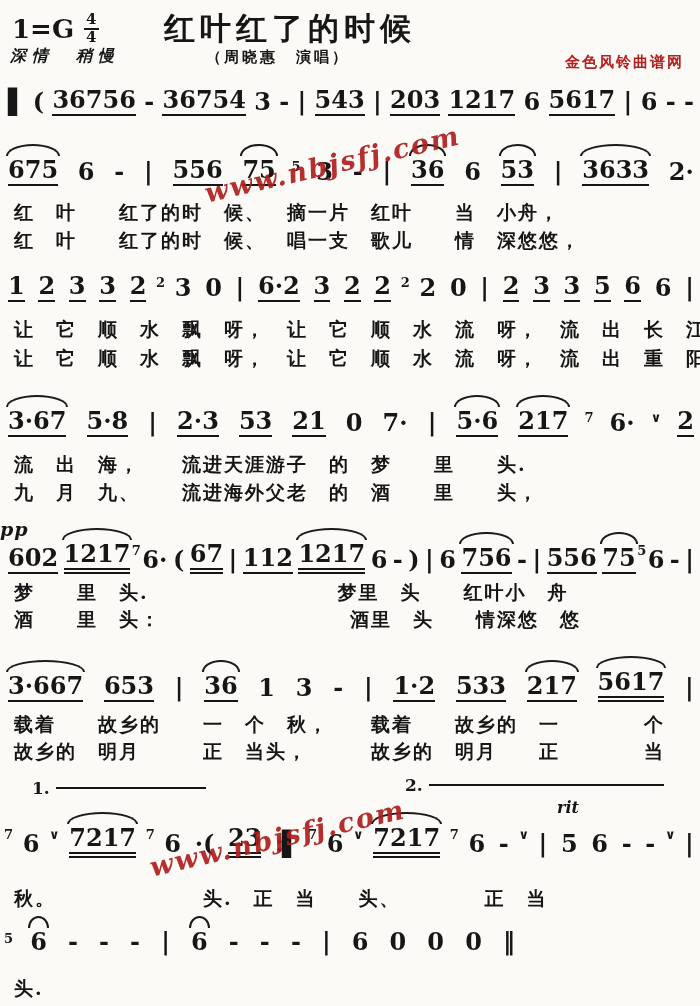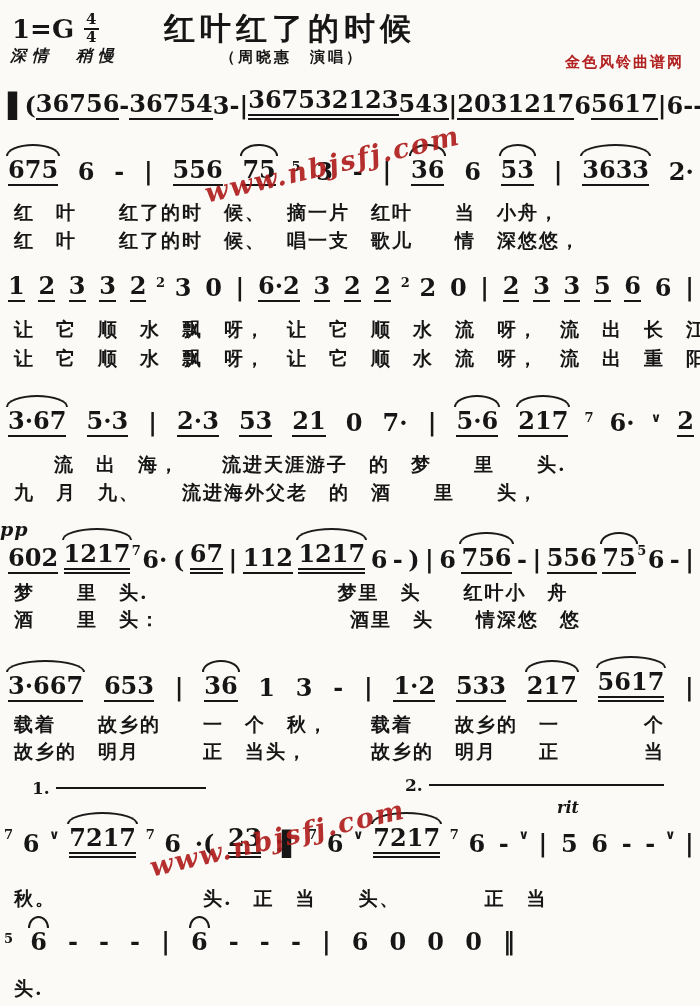--- a/index.html
+++ b/index.html
@@ -9,21 +9,21 @@
     font-family:"DejaVu Serif", serif;
     color:#161616;
   }
   .abs{position:absolute;}
   
   .keysig{left:12px;top:12px;font-size:26px;font-weight:700;display:flex;align-items:center;gap:10px;}
   .frac{display:inline-flex;flex-direction:column;align-items:center;font-size:15px;line-height:1.05;font-weight:700;}
   .frac .num{border-bottom:2px solid #161616;padding:0 2px;}
   .title{left:0;top:8px;width:580px;text-align:center;font-size:31px;font-weight:700;letter-spacing:5px;}
   .site{right:16px;top:33px;font-size:15px;font-weight:700;letter-spacing:2px;margin-top:20px;}
-  .subtitle{left:14px;top:48px;width:556px;text-align:center;font-size:15px;font-weight:700;letter-spacing:3px;}
+  .subtitle{left:0;top:48px;width:556px;text-align:center;font-size:15px;font-weight:700;letter-spacing:3px;}
   .tempo{left:10px;top:46px;font-size:16px;font-weight:700;letter-spacing:6px;font-style:italic;}
   
   .notes{
     position:absolute;left:8px;width:686px;
     display:flex;justify-content:space-between;align-items:flex-end;
     font-size:24px;font-weight:700;white-space:nowrap;
   }
   .seg{position:relative;display:inline-block;line-height:1.15;}
   .seg.u1{border-bottom:2px solid #161616;}
   .seg.u2{border-bottom:6px double #161616;}
@@ -65,21 +65,20 @@
 
 <div class="notes" style="top:86px;">
     <span class="seg lead">▌</span>
     <span class="seg">(</span>
     <span class="seg u1">36756</span>
     <span class="seg">-</span>
     <span class="seg u1">36754</span>
     <span class="seg">3</span>
     <span class="seg">-</span>
     <span class="seg">|</span>
-    <span class="seg u2">367532123</span>
     <span class="seg u1">543</span>
     <span class="seg">|</span>
     <span class="seg u1">203</span>
     <span class="seg u1">1217</span>
     <span class="seg">6</span>
     <span class="seg u1">5617</span>
     <span class="seg">|</span>
     <span class="seg">6</span>
     <span class="seg">-</span>
     <span class="seg">-</span>
@@ -130,36 +129,36 @@
     <span class="seg u1">5</span>
     <span class="seg u1">6</span>
     <span class="seg">6</span>
     <span class="seg">|</span>
   </div>
 <div class="lyr" style="top:317px;">让　它　顺　水　飘　呀，　让　它　顺　水　流　呀，　流　出　长　江</div>
 <div class="lyr" style="top:346px;">让　它　顺　水　飘　呀，　让　它　顺　水　流　呀，　流　出　重　阳</div>
 
 <div class="notes" style="top:407px;">
     <span class="seg u1 a">3·67</span>
-    <span class="seg u1">5·3</span>
+    <span class="seg u1">5·8</span>
     <span class="seg">|</span>
     <span class="seg u1">2·3</span>
     <span class="seg u1">53</span>
     <span class="seg u1">21</span>
     <span class="seg">0</span>
     <span class="seg">7·</span>
     <span class="seg">|</span>
     <span class="seg u1 a">5·6</span>
     <span class="seg u1 a">217</span>
     <span class="seg g">7</span>
     <span class="seg">6·</span>
     <span class="seg g">∨</span>
     <span class="seg u1">2</span>
   </div>
-<div class="lyr" style="top:452px;margin-left:40px;">流　出　海，　　流进天涯游子　的　梦　　里　　头.</div>
+<div class="lyr" style="top:452px;">流　出　海，　　流进天涯游子　的　梦　　里　　头.</div>
 <div class="lyr" style="top:480px;">九　月　九、　　流进海外父老　的　酒　　里　　头，</div>
 
 <div class="abs dyn" style="left:0;top:518px;">pp</div>
 <div class="notes" style="top:540px;">
     <span class="seg u1">602</span>
     <span class="seg u2 a">1217</span>
     <span class="seg g">7</span>
     <span class="seg">6·</span>
     <span class="seg">(</span>
     <span class="seg u2">67</span>

